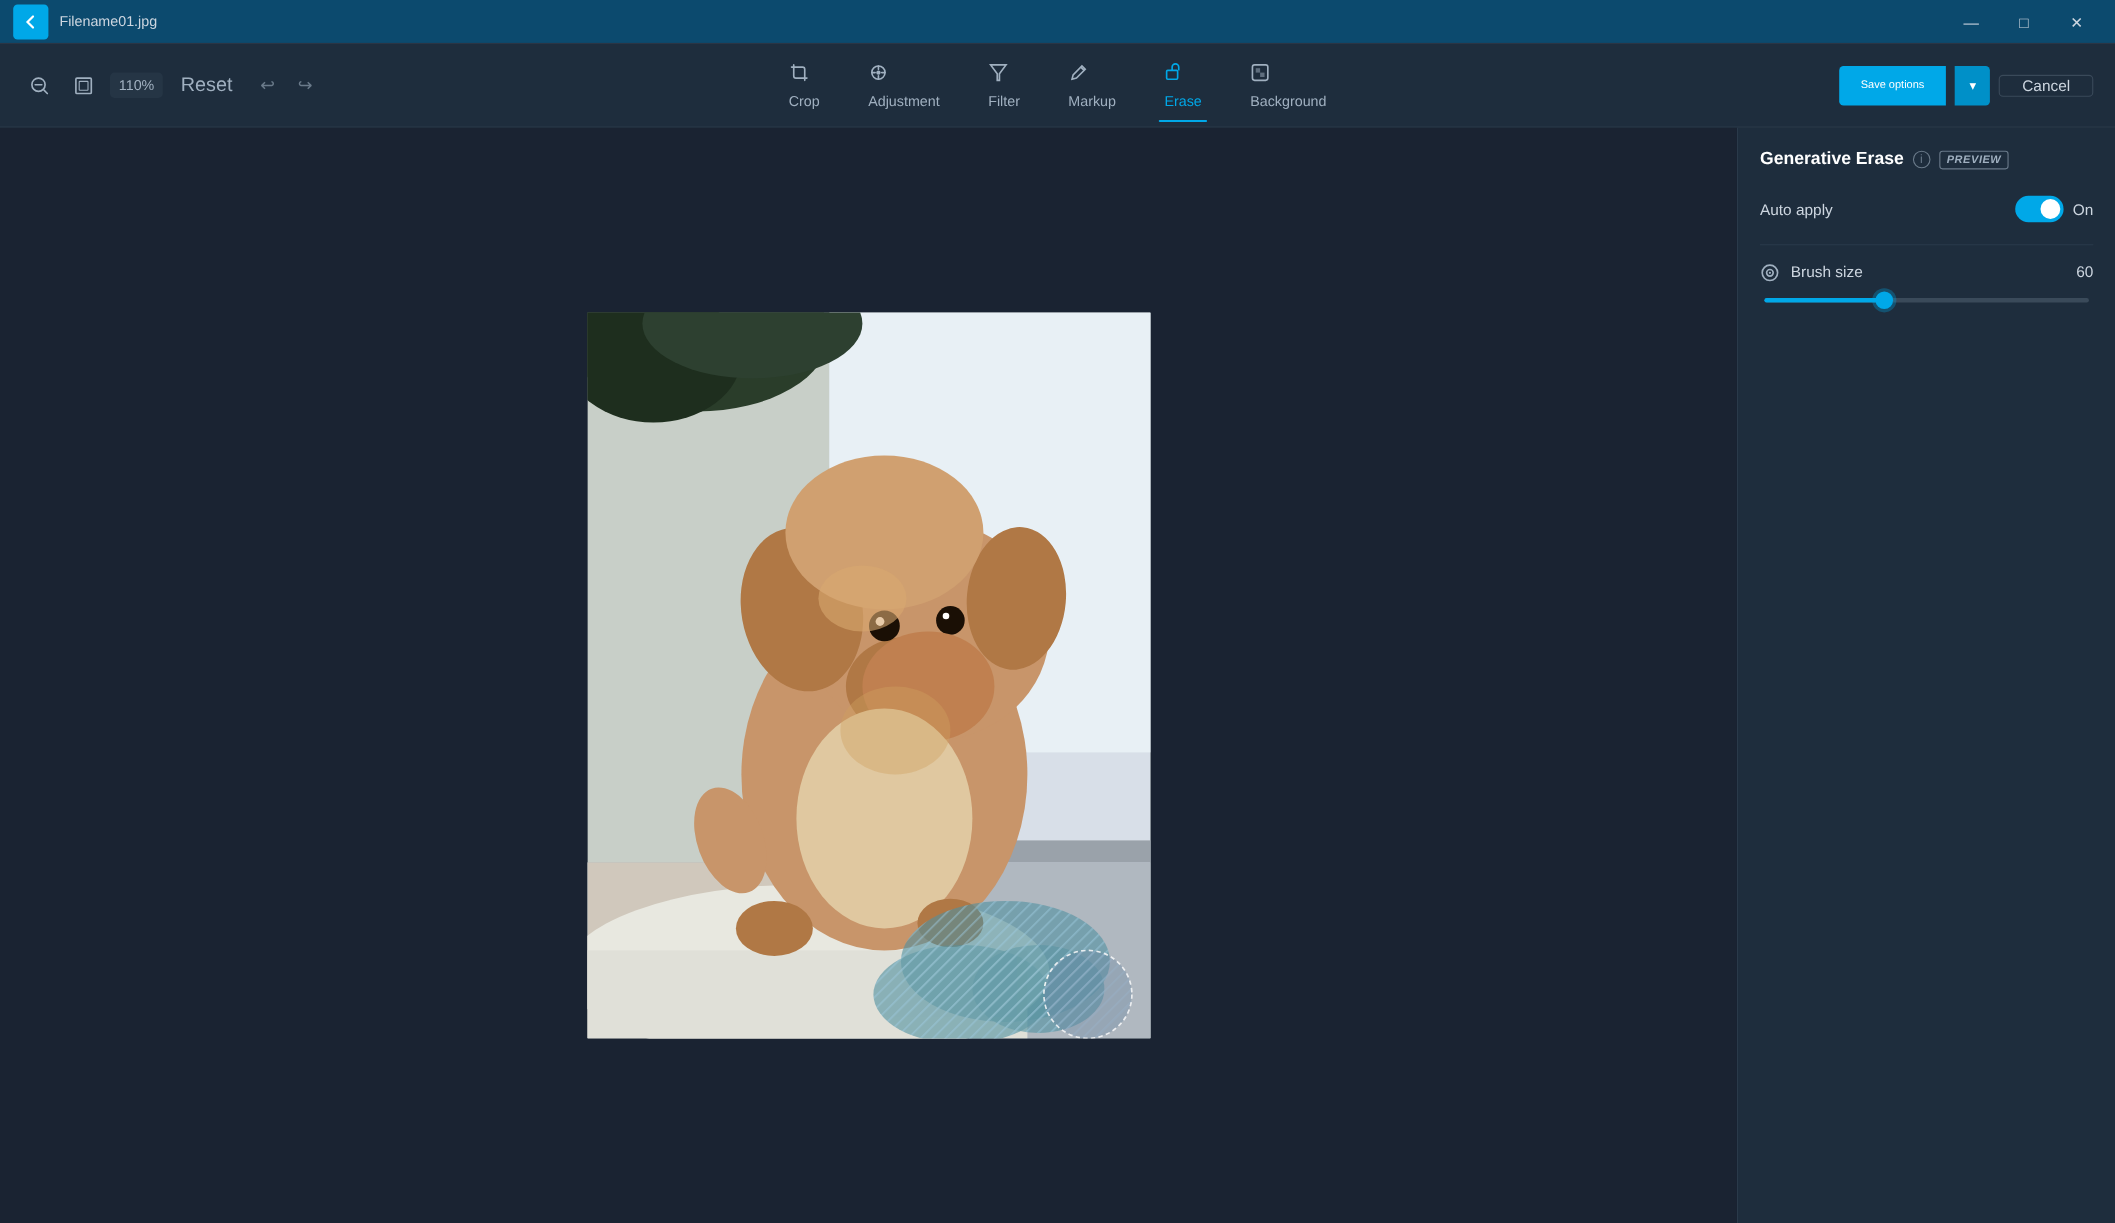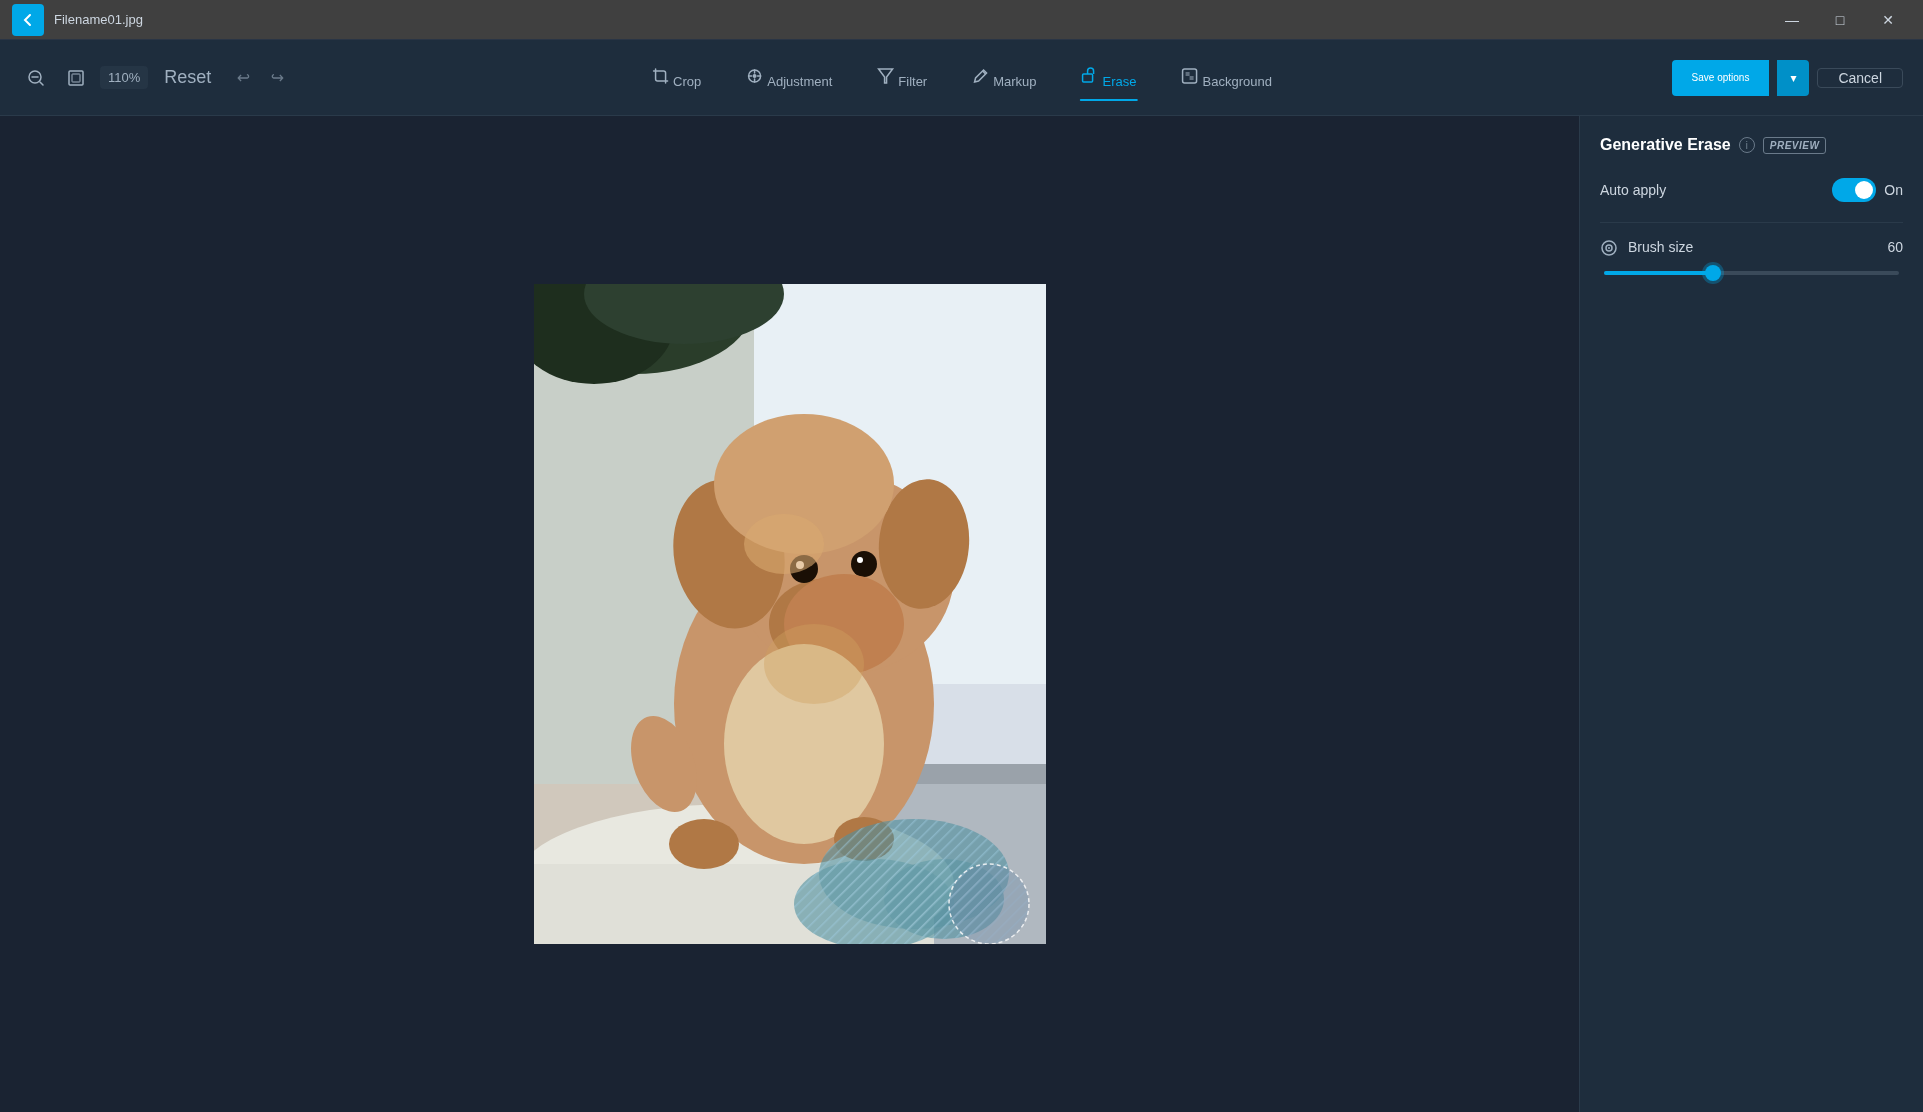--- a/index.html
+++ b/index.html
@@ -10,21 +10,21 @@
       font-family: 'Segoe UI', Arial, sans-serif;
       color: #ffffff;
       overflow: hidden;
       display: flex;
       flex-direction: column;
     }
 
     
     .title-bar {
       height: 40px;
-      background: #404040;
+      background: #0c4a6e;
       display: flex;
       align-items: center;
       padding: 0 12px;
       border-bottom: 1px solid #2a3545;
       flex-shrink: 0;
     }
     .title-bar-back {
       width: 32px;
       height: 32px;
       background: #00a8e8;
@@ -115,22 +115,22 @@
     .toolbar-center {
       position: absolute;
       left: 50%;
       transform: translateX(-50%);
       display: flex;
       align-items: center;
       gap: 4px;
     }
     .nav-tool {
       display: flex;
-      flex-direction: row;
-      align-items: flex-end;
+      flex-direction: column;
+      align-items: flex-start;
       padding: 8px 20px;
       cursor: pointer;
       border-radius: 6px;
       color: #a0b0c0;
       font-size: 14px;
       gap: 4px;
       position: relative;
     }
     .nav-tool.active { color: #00a8e8; }
     .nav-tool.active::after {

